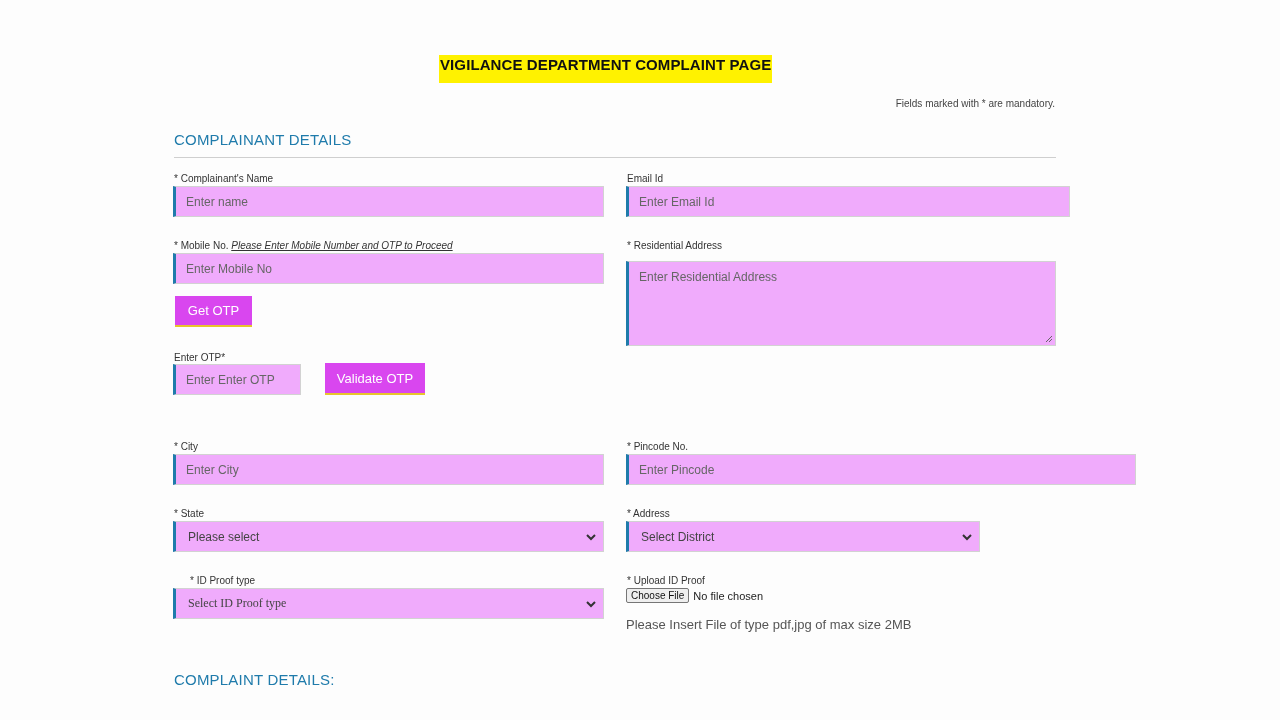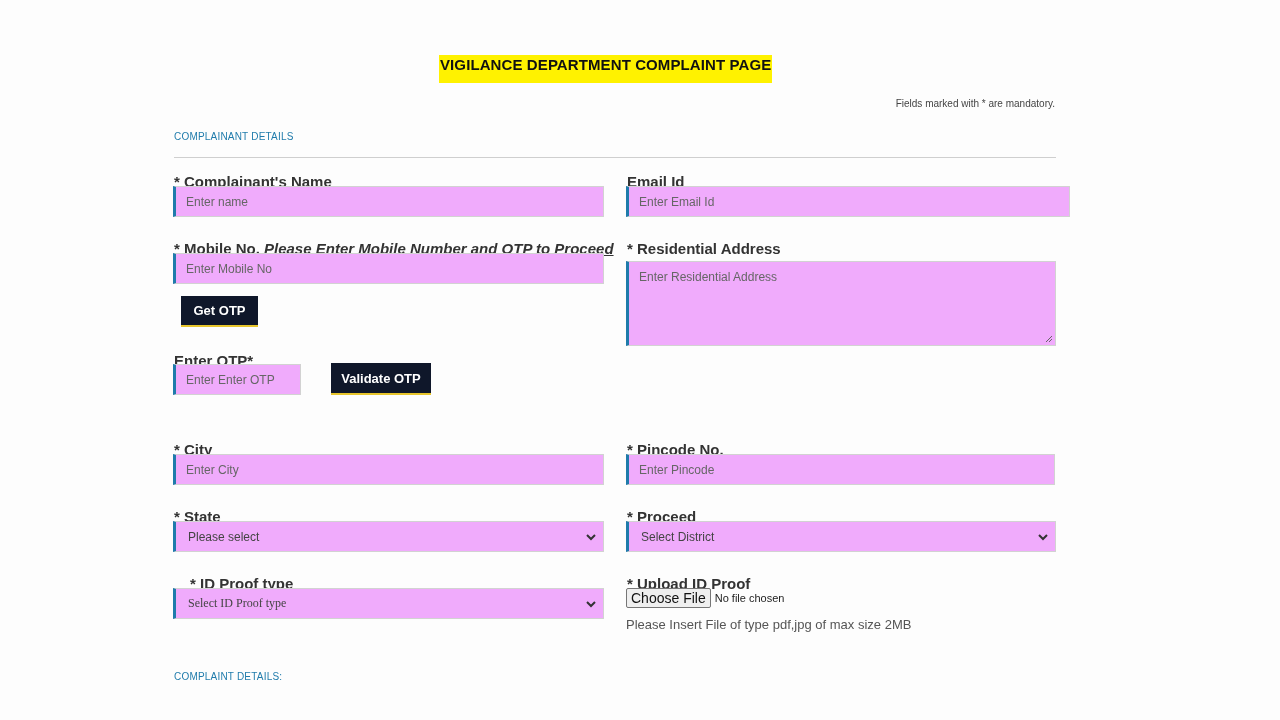--- a/index.html
+++ b/index.html
@@ -8,58 +8,57 @@
 
     .page-title {
       position: absolute; left: 439px; top: 55px; height: 28px;
       background: #fff200; color: #111; font-weight: bold; font-size: 15px;
       line-height: 20px; padding: 0 1px; letter-spacing: 0.1px;
     }
     .mandatory-note {
       position: absolute; right: 225px; top: 98px; font-size: 10px; color: #444;
     }
     .section-heading {
-      position: absolute; left: 174px; font-size: 10px; color: #1f7bab;
+      position: absolute; left: 174px; font-size: 15px; color: #1f7bab;
       letter-spacing: 0.2px;
     }
     .section-divider {
       position: absolute; left: 174px; top: 157px; width: 882px; height: 1px; background: #cfcfcf;
     }
     .label {
-      position: absolute; font-size: 15px; color: #333; white-space: nowrap; font-weight: bold;
+      position: absolute; font-size: 10px; color: #333; white-space: nowrap;
     }
     .label .hint { font-style: italic; text-decoration: underline; color: #333; }
     .field {
       position: absolute; height: 31px; background: #f0abfc;
       border: 1px solid #d2d2d2; border-left: 3px solid #1f7bab;
       font-size: 12px; color: #555; padding-left: 10px;
       display: flex; align-items: center; text-align: center;
     }
     .field.textarea { align-items: flex-start; padding-top: 8px; height: 85px; }
     .field .placeholder { color: #666; }
     .select-chevron {
       position: absolute; right: 6px; top: 9px; width: 12px; height: 12px;
     }
     .resize-handle {
       position: absolute; right: 2px; bottom: 2px; width: 8px; height: 8px;
     }
     .btn-primary {
-      position: absolute; background: #0f172a; color: #fff; font-weight: bold;
+      position: absolute; background: #d946ef; color: #fff; font-weight: normal;
       font-size: 13px; border-bottom: 2px solid #e7c52c;
       display: flex; align-items: center; justify-content: center;
       cursor: pointer;
-      margin-left: 6px;
     }
     .file-row {
       position: absolute; left: 626px; top: 588px; display: flex; align-items: center;
       font-size: 11px; color: #222;
     }
     .file-btn {
       background: #efefef; border: 1px solid #767676; border-radius: 2px;
-      padding: 1px 4px; font-size: 14px; color: #111; margin-right: 4px;
+      padding: 1px 4px; font-size: 10px; color: #111; margin-right: 4px;
     }
     .file-hint {
       position: absolute; left: 626px; top: 617px; font-size: 13px; color: #555;
     }
   </style>
 </head>
 <body>
 
 <div class="page-title">VIGILANCE DEPARTMENT COMPLAINT PAGE</div>
 <div class="mandatory-note">Fields marked with * are mandatory.</div>
@@ -101,34 +100,34 @@
   <span class="placeholder">Enter Enter OTP</span>
 </div>
 <div class="btn-primary" style="left:325px; top:363px; width:100px; height:32px;">Validate OTP</div>
 
 <div class="label" style="left:174px; top:441px;">* City</div>
 <div class="field" style="left:173px; top:454px; width:431px;">
   <span class="placeholder">Enter City</span>
 </div>
 
 <div class="label" style="left:627px; top:441px;">* Pincode No.</div>
-<div class="field" style="left:626px; top:454px; width:429px;">
+<div class="field" style="left:626px; top:454px; width:510px;">
   <span class="placeholder">Enter Pincode</span>
 </div>
 
 <div class="label" style="left:174px; top:508px;">* State</div>
 <div class="field" style="left:173px; top:521px; width:431px; padding-left:12px;">
   <span style="color:#444;">Please select</span>
   <svg class="select-chevron" viewBox="0 0 12 12">
     <polyline points="2,4 6,8 10,4" fill="none" stroke="#333" stroke-width="2"></polyline>
   </svg>
 </div>
 
-<div class="label" style="left:627px; top:508px;">* Proceed</div>
-<div class="field" style="left:626px; top:521px; width:430px; padding-left:12px;">
+<div class="label" style="left:627px; top:508px;">* Address</div>
+<div class="field" style="left:626px; top:521px; width:354px; padding-left:12px;">
   <span style="color:#444;">Select District</span>
   <svg class="select-chevron" viewBox="0 0 12 12">
     <polyline points="2,4 6,8 10,4" fill="none" stroke="#333" stroke-width="2"></polyline>
   </svg>
 </div>
 
 <div class="label" style="left:190px; top:575px;">* ID Proof type</div>
 <div class="field" style="left:173px; top:588px; width:431px; padding-left:12px;">
   <span style="color:#444;font-family:Liberation Serif, serif;">Select ID Proof type</span>
   <svg class="select-chevron" viewBox="0 0 12 12">

